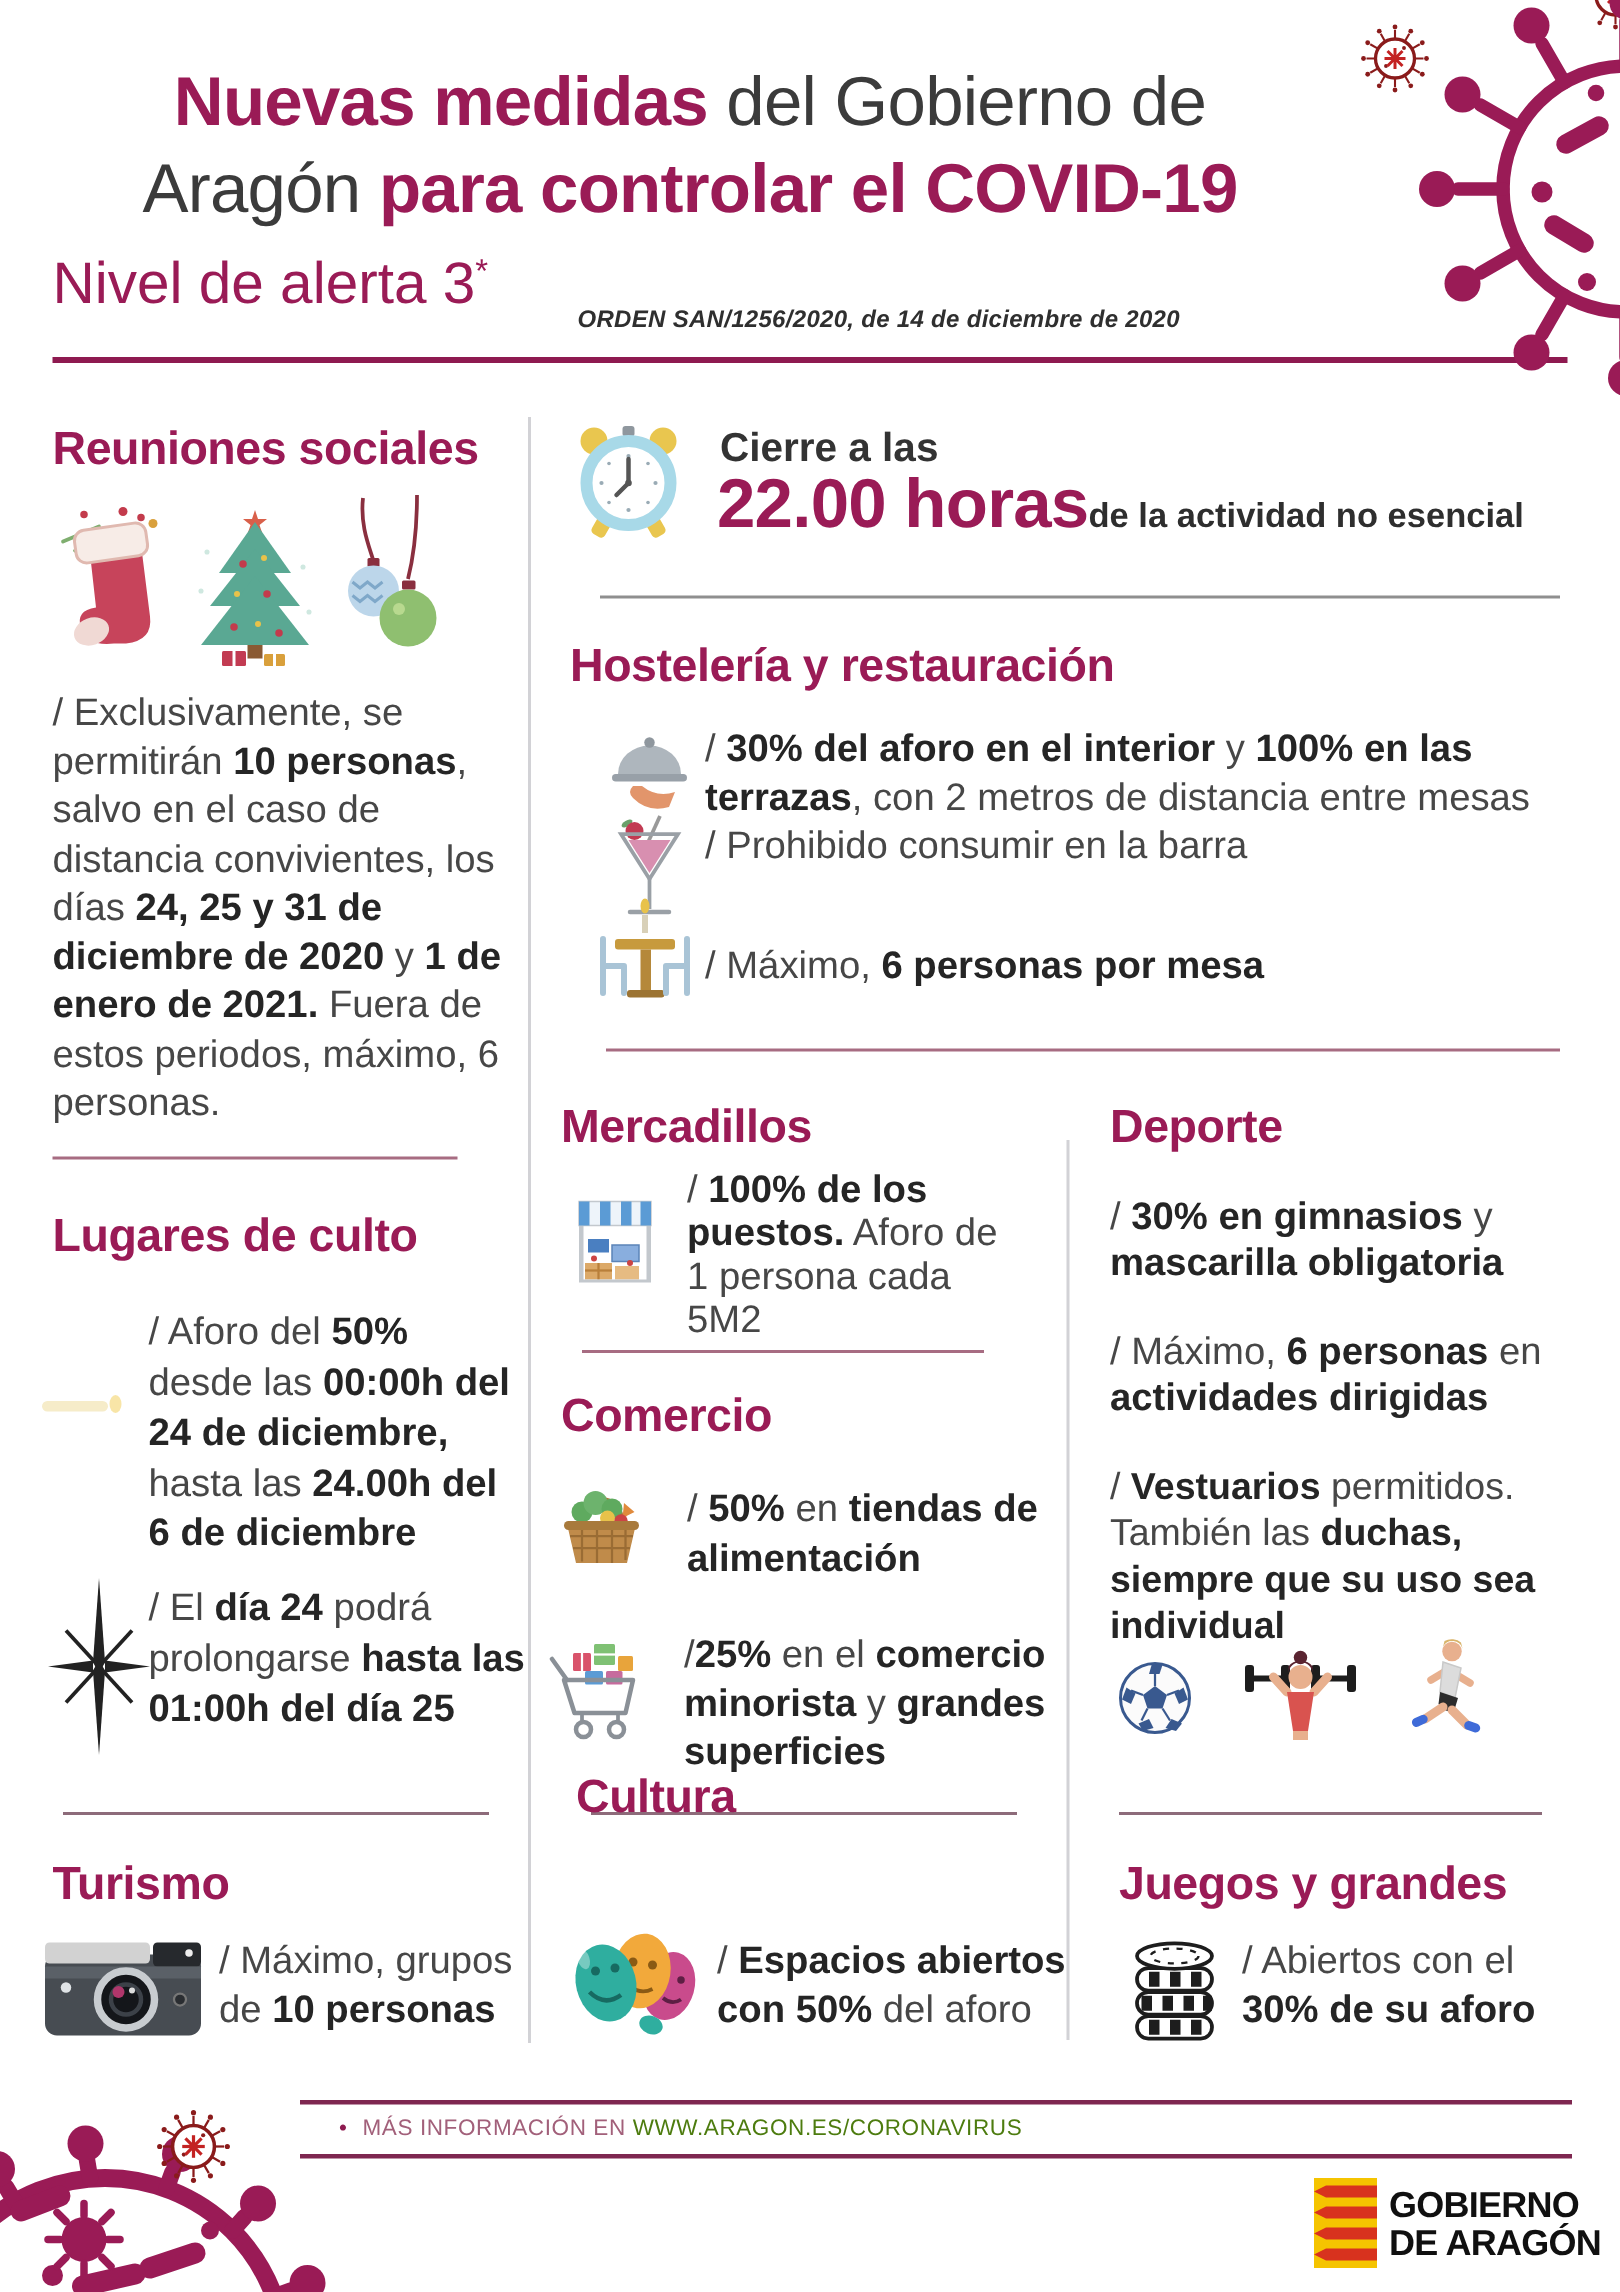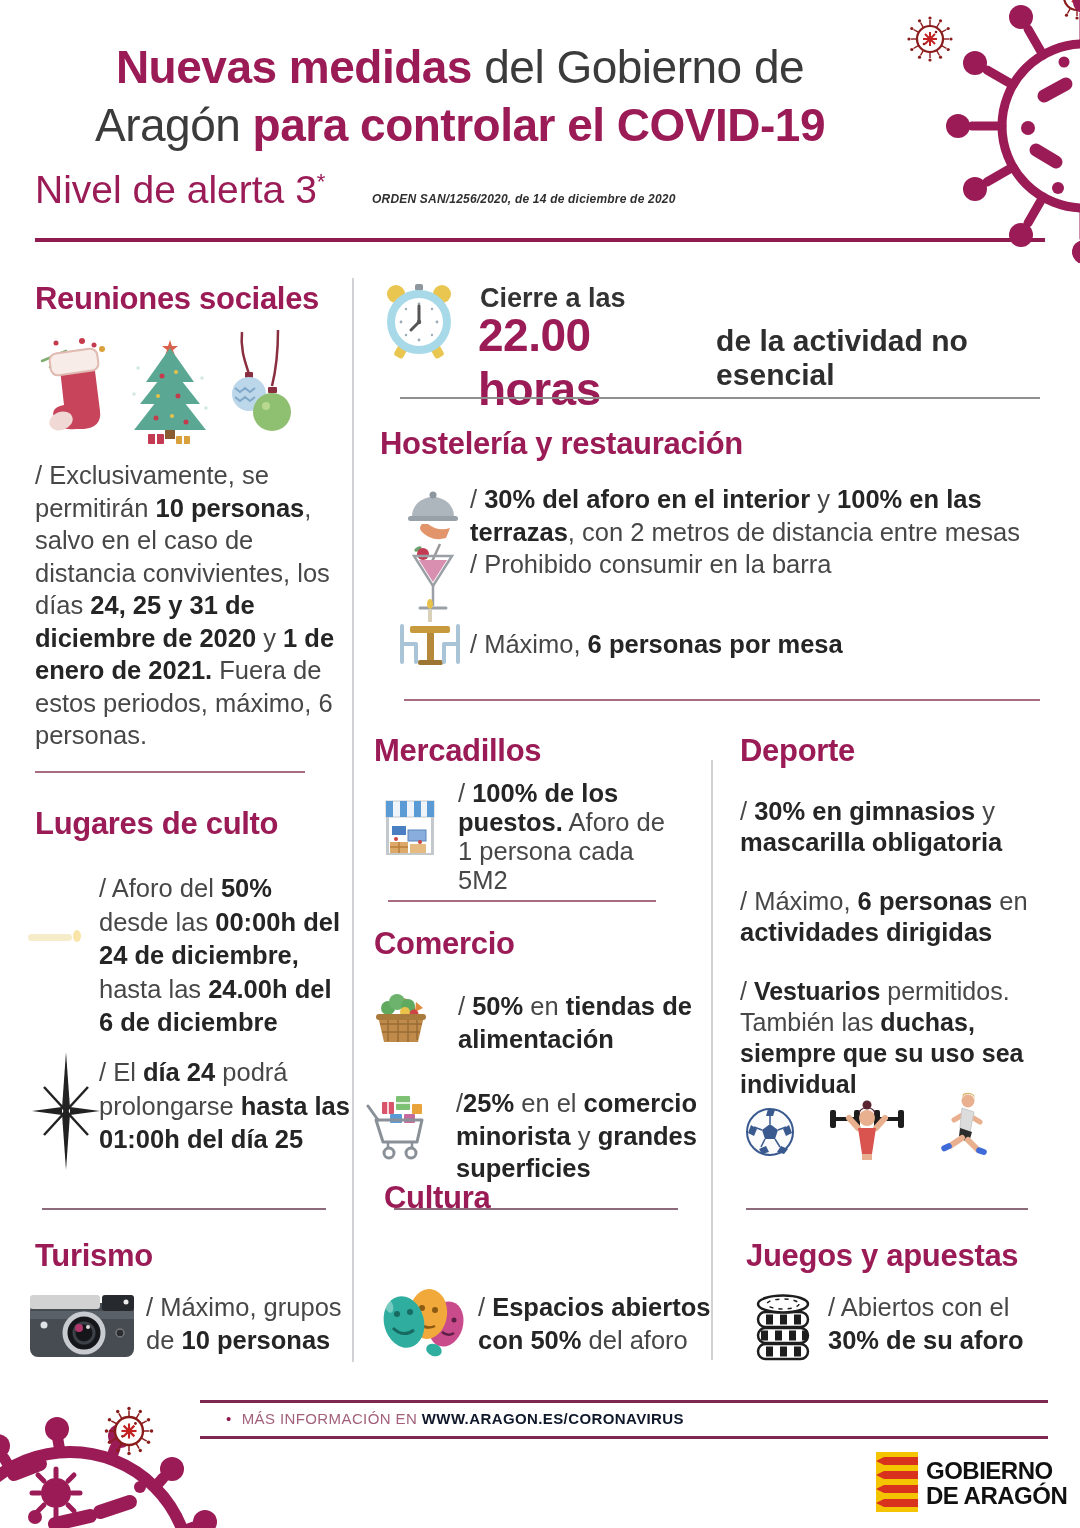--- a/index.html
+++ b/index.html
@@ -4,35 +4,35 @@
 <style>
   :root{ --accent:#9a1b56; --body:#474747; --bold:#252525; }
   html,body{margin:0;padding:0;background:#e9e9e9;}
   .page{position:relative;width:1080px;height:1528px;margin:0 auto;background:#ffffff;
         font-family:"Liberation Sans",sans-serif;overflow:hidden;}
   .abs{position:absolute;}
   .title{font-size:46px;line-height:58px;font-weight:400;color:#3b3b3b;letter-spacing:-0.5px;margin:0;text-align:center;}
   .title .b{font-weight:700;color:var(--accent);}
   .alert{font-size:39px;color:var(--accent);font-weight:400;margin:0;}
   .alert sup{font-size:22px;}
-  .orderref{font-size:12px;font-style:italic;font-weight:700;color:#2f2f2f;margin:0;letter-spacing:0.2px;}
+  .orderref{font-size:16px;font-style:italic;font-weight:700;color:#2f2f2f;margin:13px;letter-spacing:0.2px;}
   h2.sec{font-size:31px;font-weight:700;color:var(--accent);margin:0;letter-spacing:-0.3px;}
   .bodytext{font-size:25.5px;line-height:32.5px;color:var(--body);margin:0;}
   .bodytext .b{font-weight:700;color:var(--bold);}
   .rule{background:#8e1a50;}
   .rule-soft{background:#a76c82;}
   .rule-gray{background:#8d6b7a;}
   .vrule{background:#d2d2d6;}
   .cierre-label{font-size:27px;font-weight:700;color:#333;margin:0;}
   .cierre-row{display:flex;align-items:baseline;}
   .cierre-time{font-size:46px;font-weight:700;color:var(--accent);letter-spacing:-0.5px;}
-  .cierre-suffix{font-size:30px;font-weight:700;color:#2e2e2e;}
+  .cierre-suffix{font-size:23px;font-weight:700;color:#2e2e2e;}
   .footer-info{font-size:15px;letter-spacing:0.4px;color:#a2607a;margin:0;}
   .footer-info .bullet{color:#8e1a50;margin-right:10px;}
-  .footer-info .url{font-weight:700;color:#0f172a;}
+  .footer-info .url{font-weight:400;color:#4d7c0f;}
   .logo-text{font-size:24px;line-height:25px;font-weight:700;color:#101010;letter-spacing:-0.5px;margin:0;}
   svg{display:block;}
 </style>
 </head>
 <body>
 
 <div class="page">
 
   <h1 class="abs title" style="left:35px;top:38px;width:850px;"><span><span class="b">Nuevas medidas</span><span> del Gobierno de</span></span><br><span><span>Aragón </span><span class="b">para controlar el COVID-19</span></span></h1>
 
@@ -457,21 +457,21 @@
     <ellipse cx="28" cy="42" rx="20" ry="26" fill="#2fae9f" transform="rotate(-14 28 42)"></ellipse>
     <circle cx="21" cy="34" r="3" fill="#176a61"></circle>
       <circle cx="34" cy="32" r="3" fill="#176a61"></circle>
     <path d="M17,48 q10,10 21,2" fill="none" stroke="#176a61" stroke-width="3"></path>
     <ellipse cx="13" cy="26" rx="4" ry="7" fill="#ffffff" opacity="0.35" transform="rotate(-18 13 26)"></ellipse>
     <ellipse cx="58" cy="70" rx="8" ry="6" fill="#2fae9f" transform="rotate(20 58 70)"></ellipse>
   </svg>
 
   <p class="abs bodytext" style="left:478px;top:1291px;width:240px;"><span>/ </span><span class="b">Espacios abiertos con 50%</span><span> del aforo</span></p>
 
-  <h2 class="abs sec" style="left:746px;top:1238px;">Juegos y apuestas</h2>
+  <h2 class="abs sec" style="left:746px;top:1238px;">Juegos y grandes</h2>
 
   <svg class="abs" style="left:752px;top:1286px;" width="62" height="76" viewBox="0 0 62 76">
     <g>
       <rect x="6" y="58" width="50" height="15" rx="7.5" fill="#fff" stroke="#1d1d1d" stroke-width="2.5"></rect>
       <rect x="14" y="60.5" width="7" height="10" fill="#1d1d1d"></rect>
         <rect x="28" y="60.5" width="7" height="10" fill="#1d1d1d"></rect>
         <rect x="42" y="60.5" width="7" height="10" fill="#1d1d1d"></rect>
       <rect x="6" y="42" width="50" height="15" rx="7.5" fill="#fff" stroke="#1d1d1d" stroke-width="2.5"></rect>
       <rect x="9" y="44.5" width="7" height="10" fill="#1d1d1d"></rect>
         <rect x="23" y="44.5" width="7" height="10" fill="#1d1d1d"></rect>

